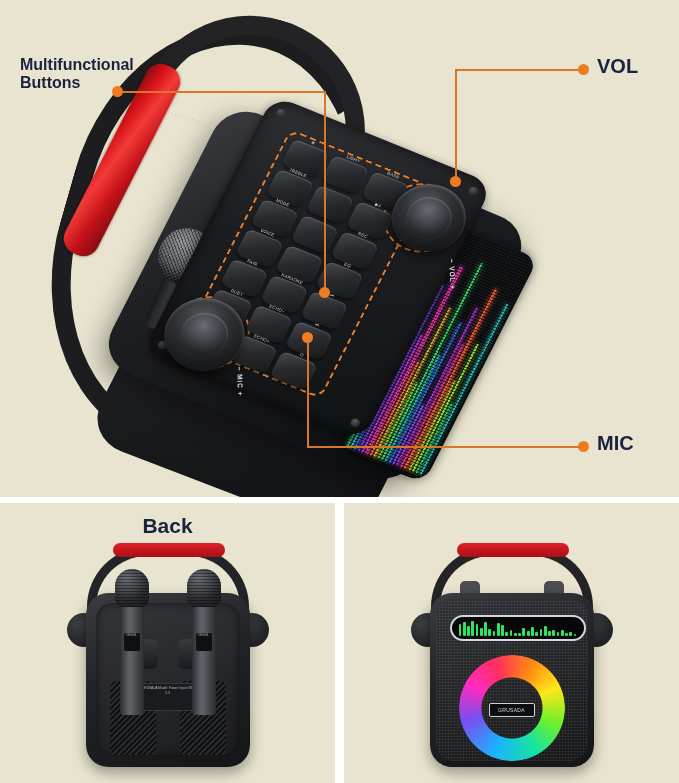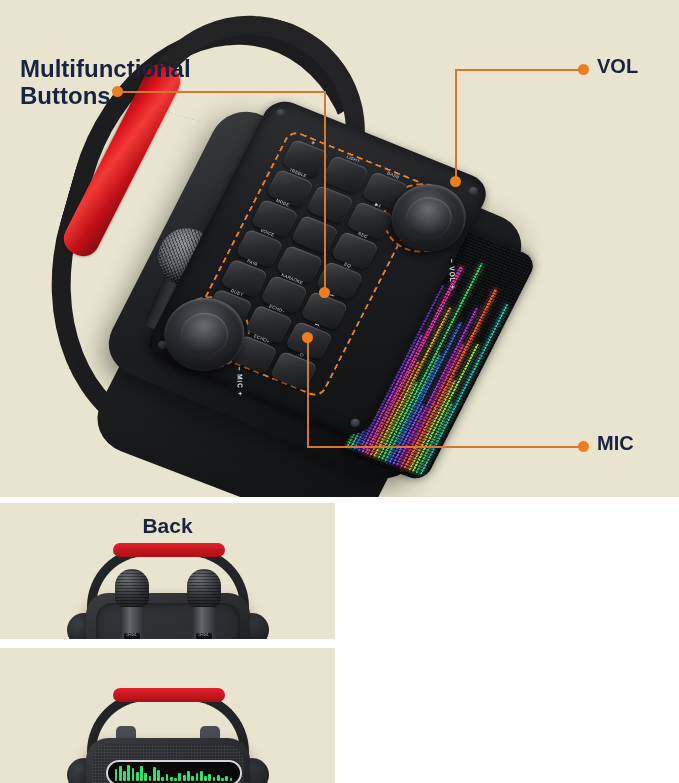--- a/index.html
+++ b/index.html
@@ -200,35 +200,35 @@
 
   
   .callout-label{
     position:absolute;
     color:#19223f;
     font-weight:bold;
     line-height:1.12;
     font-family:"Liberation Sans", sans-serif;
     white-space:pre-line;
   }
-  .lbl-multi{left:20px;top:56px;font-size:24px;}
+  .lbl-multi{left:20px;top:56px;font-size:16px;}
   .lbl-vol{left:597px;top:55px;font-size:20px;}
   .lbl-mic{left:597px;top:432px;font-size:20px;}
 
   .dot{
     position:absolute;width:11px;height:11px;border-radius:50%;
     background:#ef7d1f;
   }
   .lineh{position:absolute;height:2px;background:#d9762a;}
   .linev{position:absolute;width:2px;background:#d9762a;}
 
   
   .bottom{
     position:absolute;left:0;top:503px;width:679px;height:280px;
-    display:flex;gap:9px;flex-direction:column;
+    display:flex;gap:9px;
   }
   .subpanel{
     position:relative;
     width:335px;height:280px;
     background:#e9e4cf;
     overflow:hidden;
   }
   .subtitle{
     position:absolute;top:11px;left:0;width:100%;
     text-align:center;font-size:21px;font-weight:bold;color:#19223f;

